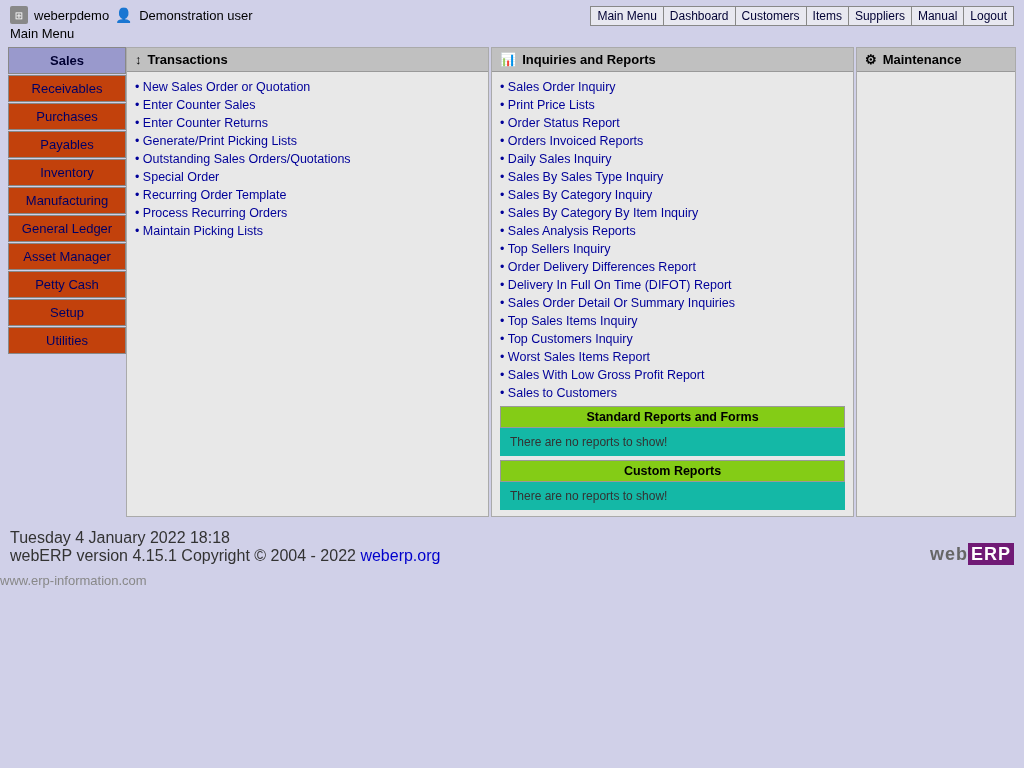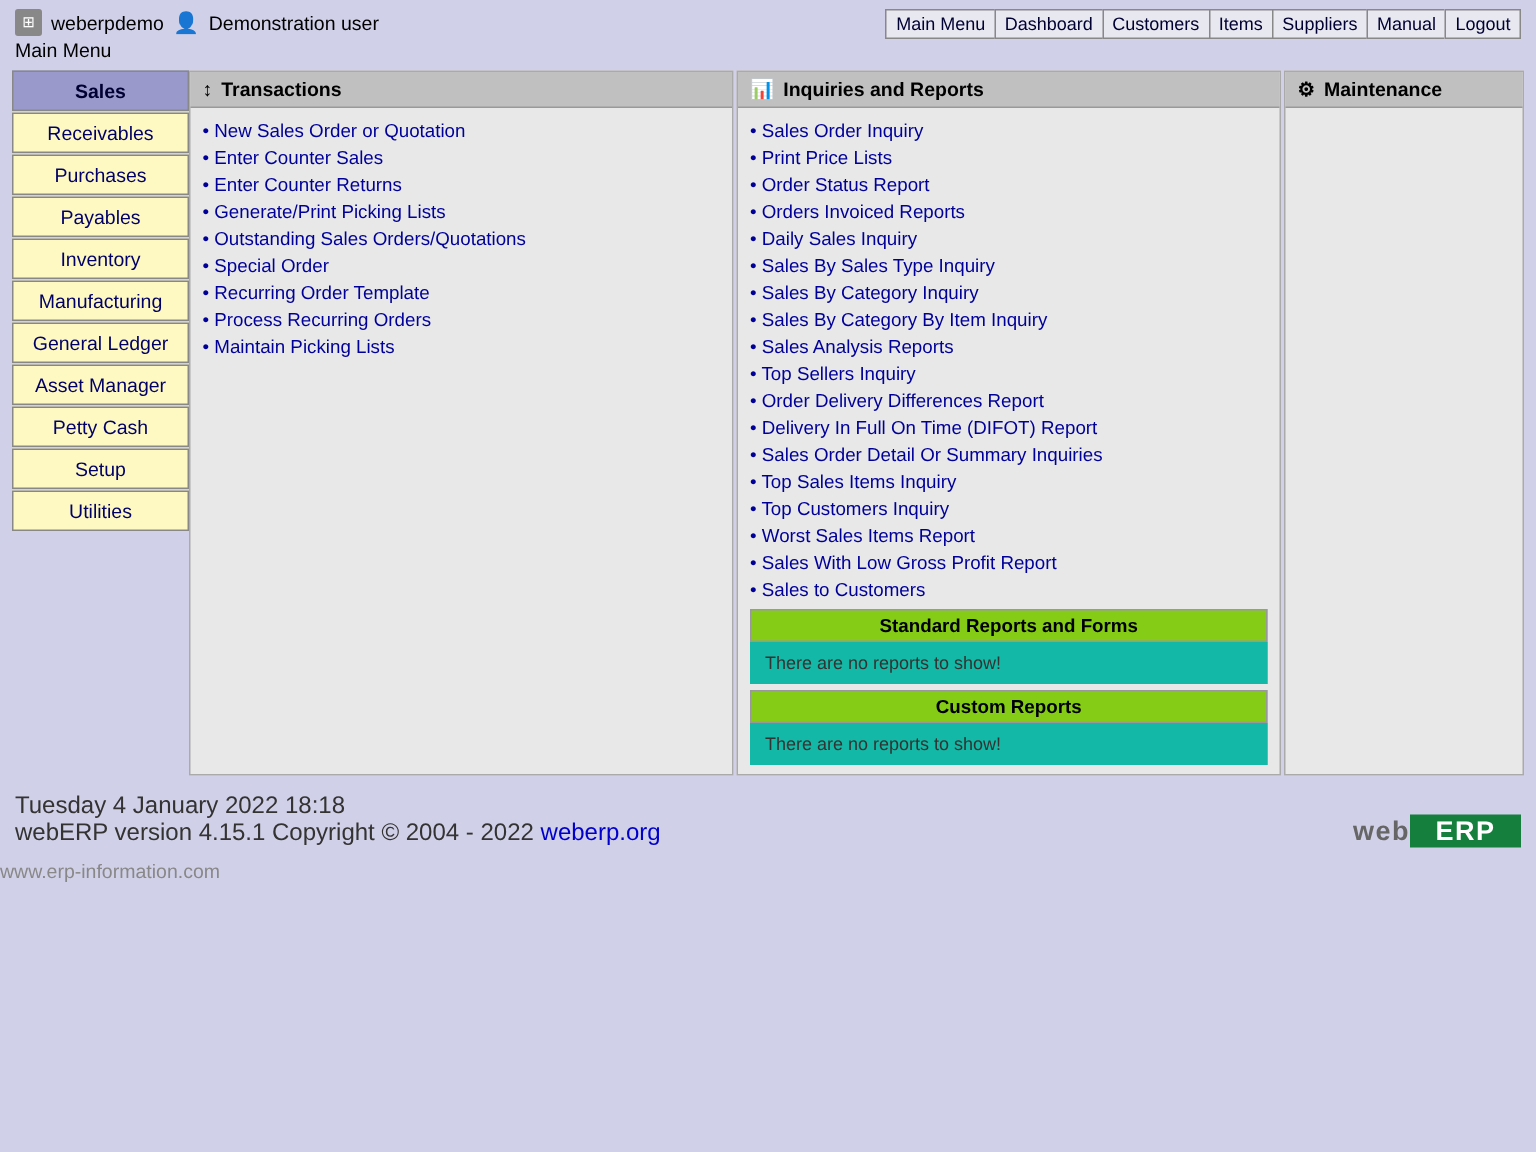--- a/index.html
+++ b/index.html
@@ -73,21 +73,21 @@
       gap: 0;
     }
     
     .sidebar {
       display: flex;
       flex-direction: column;
       width: 118px;
       min-width: 118px;
     }
     .sidebar-item {
-      background: #fef9c3;
+      background: #c2410c;
       border: 1px solid #888;
       text-align: center;
       padding: 5px 4px;
       cursor: pointer;
       color: #000066;
       font-size: 13px;
       margin-bottom: 1px;
     }
     .sidebar-item.active {
       background: #9999cc;
@@ -179,23 +179,23 @@
       font-size: 18px;
       font-weight: bold;
       color: #333;
       letter-spacing: 1px;
     }
     .footer-right span.web {
       color: #666;
     }
     .footer-right span.erp {
       color: #000;
-      background: #15803d;
+      background: #701a75;
       color: #fff;
-      padding: 1px 17px;
+      padding: 1px 3px;
     }
     .watermark {
       text-align: left;
       color: #888;
       font-size: 13px;
       padding-right: 10px;
       padding-bottom: 4px;
     }
   </style>
 </head>

